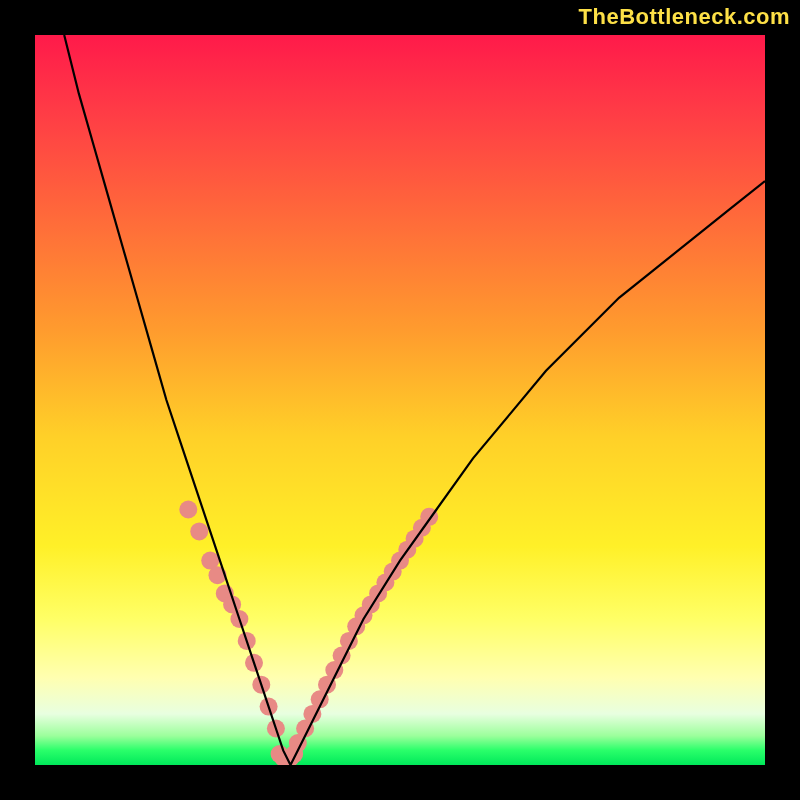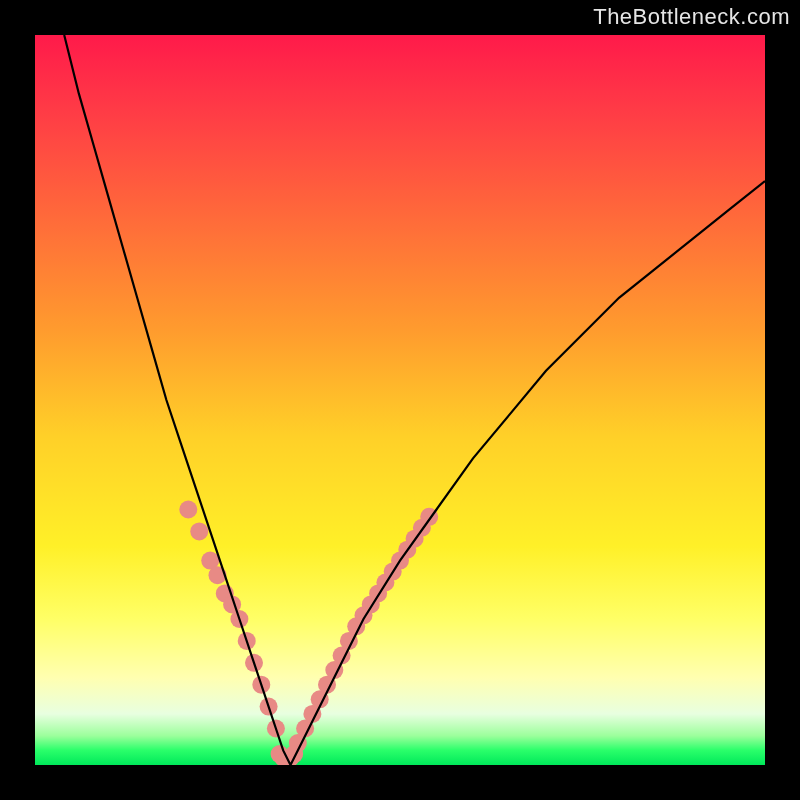--- a/index.html
+++ b/index.html
@@ -14,23 +14,23 @@
   .frame {
     position: relative;
     width: 800px;
     height: 800px;
     background: #000;
   }
   .watermark {
     position: absolute;
     top: 4px;
     right: 10px;
-    color: #e5e5e5;
+    color: #fde047;
     font-size: 22px;
-    font-weight: 400;
+    font-weight: 700;
     letter-spacing: 0.5px;
     user-select: none;
     z-index: 5;
   }
   .plot {
     position: absolute;
     left: 35px;
     top: 35px;
     width: 730px;
     height: 730px;

